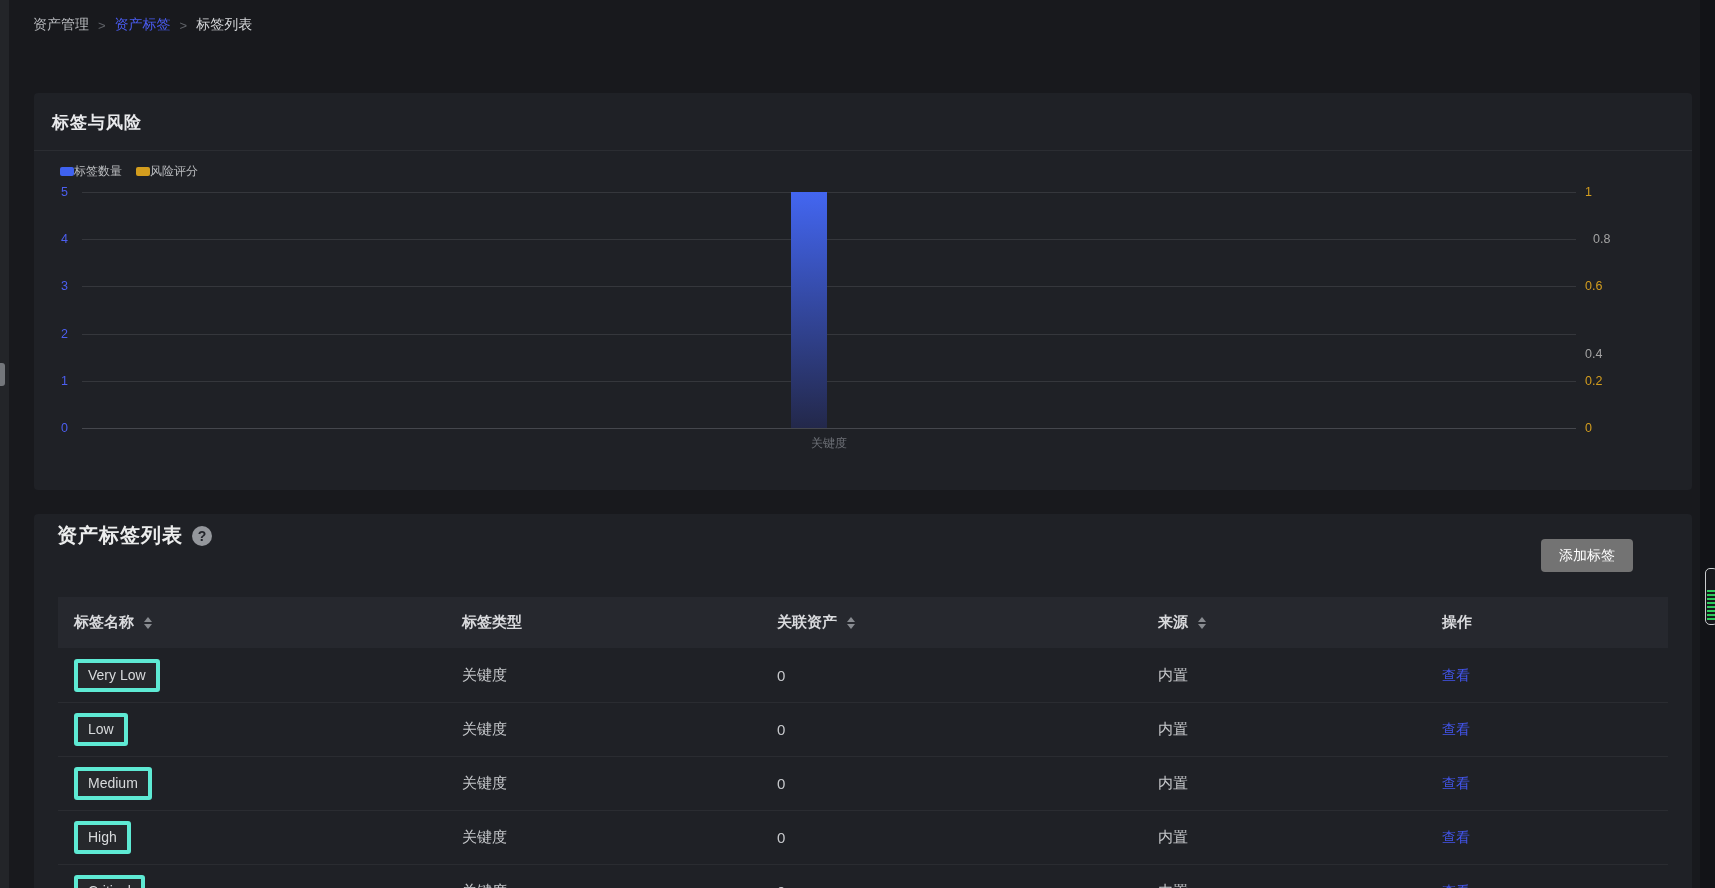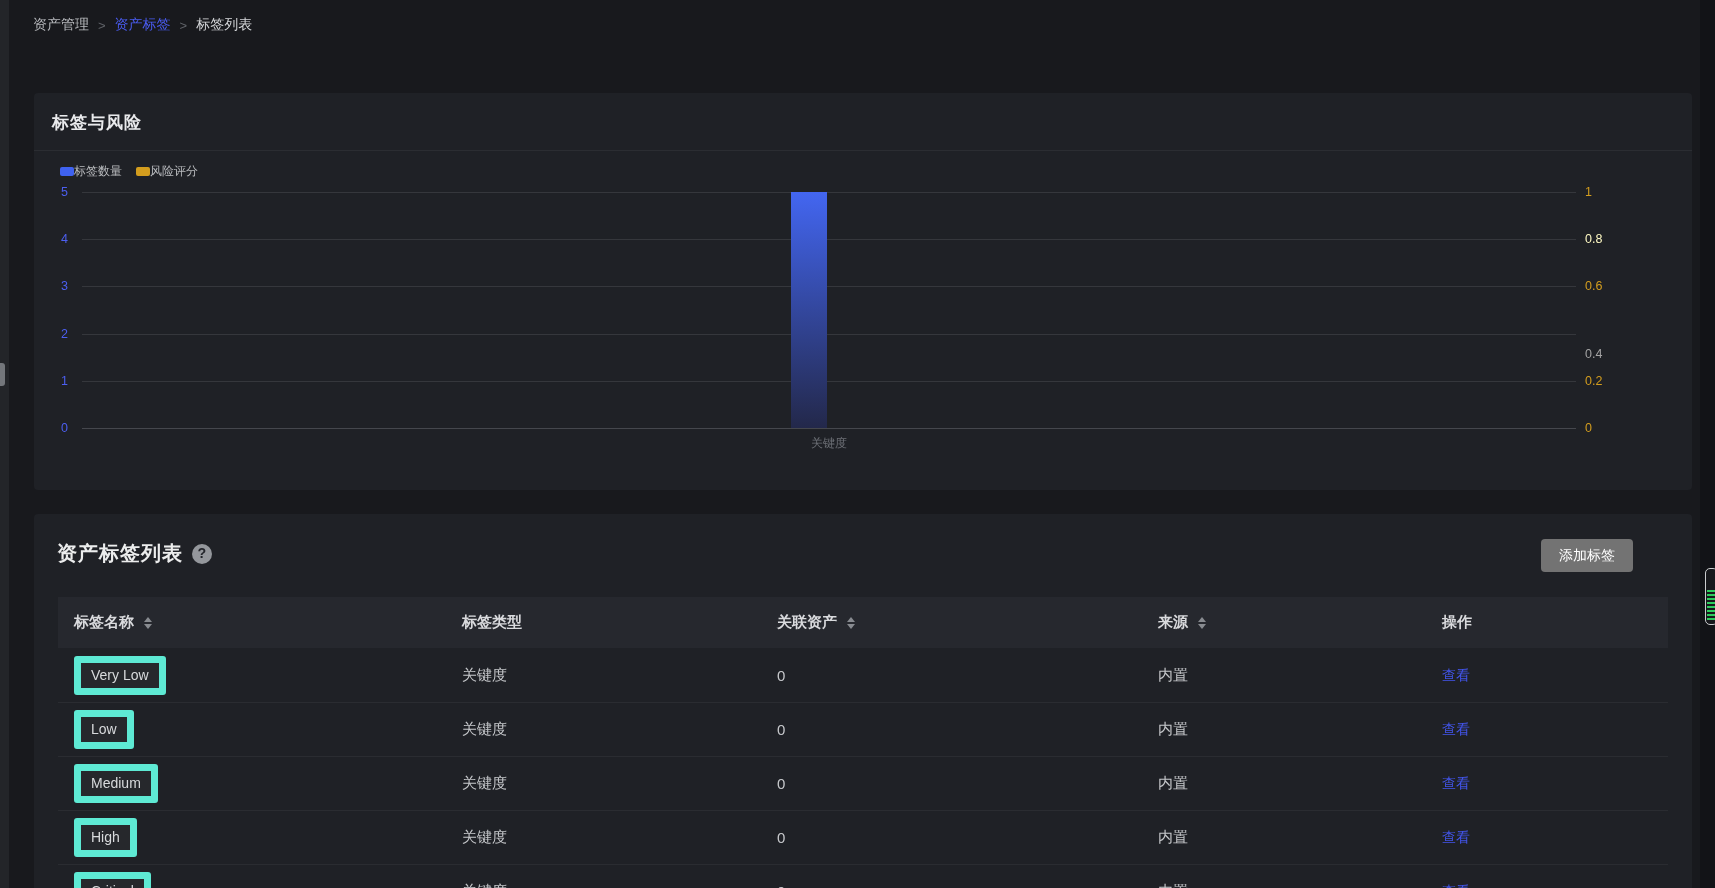--- a/index.html
+++ b/index.html
@@ -36,37 +36,37 @@
   #chart-plot { position:absolute; left:0; top:0; right:0; bottom:0; }
   .grid-line { position:absolute; left:48px; width:1494px; height:1px; background:#35373c; }
   .grid-line.baseline { background:#45474d; }
   .tick-label { position:absolute; font-size:12.5px; height:16px; line-height:16px; }
   .left-tick { left:0; width:34px; text-align:right; }
   .right-tick { left:1551px; }
   .bar { position:absolute; }
   .cat-label { position:absolute; width:120px; text-align:center; font-size:12px; color:#6c6f75; }
 
   
-  .card-title2 { position:absolute; left:23px; top:26px; display:flex; align-items:center; gap:9px;font-family:Liberation Mono, monospace; }
+  .card-title2 { position:absolute; left:23px; top:8px; display:flex; align-items:center; gap:9px; }
   .card-title2 .title-text { font-size:20px; font-weight:600; color:#eceded; letter-spacing:1px; }
   .help-icon { width:20px; height:20px; border-radius:50%; background:#94979c; color:#22242a;
                font-size:14px; font-weight:bold; display:flex; align-items:center; justify-content:center; cursor:pointer; }
   .add-btn { position:absolute; right:59px; top:25px; width:92px; height:33px; background:#737373; color:#ffffff;
              font-size:14px; border:none; border-radius:4px; cursor:pointer; font-family:inherit; }
   .table { position:absolute; left:24px; right:24px; top:83px; }
   .thead, .tr { display:grid; grid-template-columns:388px 315px 381px 284px 1fr; align-items:center; }
   .thead { height:51px; background:#26282e; }
   .th { padding-left:16px; font-size:15px; font-weight:bold; color:#d9dadd; display:flex; align-items:center; gap:10px; }
   .sort-icon { display:inline-flex; flex-direction:column; gap:2px; cursor:pointer; }
   .caret-up { width:0; height:0; border-left:4px solid transparent; border-right:4px solid transparent; border-bottom:5px solid #888b90; }
   .caret-down { width:0; height:0; border-left:4px solid transparent; border-right:4px solid transparent; border-top:5px solid #888b90; }
   .tr { height:54px; border-top:1px solid #2a2c31; }
   .tr:first-child { border-top:none; }
   .td { padding-left:16px; font-size:15px; color:#c6c8cb; }
-  .chip { display:inline-block; border:7px solid #5eead4; background:#26282c; color:#d8dadc;
+  .chip { display:inline-block; border:4px solid #5eead4; background:#26282c; color:#d8dadc;
           font-size:14px; line-height:18px; padding:3px 10px 4px; border-radius:3px; }
   .view-link { color:#4356ee; font-size:14px; cursor:pointer; }
 
   
   .scroll-track { position:absolute; right:0; top:0; width:15px; height:100%; background:#121317; }
   .scroll-thumb { position:absolute; right:-3px; top:568px; width:13px; height:57px; border:1px solid #caccce;
                   border-radius:5px; background:#17181c; overflow:hidden; cursor:pointer; }
   .scroll-thumb-marks { position:absolute; left:1px; right:1px; bottom:2px; height:32px;
                   background:repeating-linear-gradient(180deg,#2ecc5e 0 2px,transparent 2px 4px); }
 </style>
@@ -97,21 +97,21 @@
       <span class="legend-swatch" style="background-color: rgb(211, 157, 30);"></span>
       <span>风险评分</span>
     </div>
   </div>
   <div id="chart-plot">
       <div class="grid-line" style="top: 99px;"></div>
       <div class="tick-label left-tick" style="top: 91px; color: rgb(76, 95, 240);">5</div>
       <div class="tick-label right-tick" style="top: 91px; color: rgb(211, 157, 30);">1</div>
       <div class="grid-line" style="top: 146.2px;"></div>
       <div class="tick-label left-tick" style="top: 138.2px; color: rgb(76, 95, 240);">4</div>
-      <div class="tick-label right-tick" style="top: 138.2px; color: #fef9c3;">0.8</div>
+      <div class="tick-label right-tick" style="top: 138.2px; color: #a3a3a3; margin-left: 8px;">0.8</div>
       <div class="grid-line" style="top: 193.4px;"></div>
       <div class="tick-label left-tick" style="top: 185.4px; color: rgb(76, 95, 240);">3</div>
       <div class="tick-label right-tick" style="top: 185.4px; color: rgb(211, 157, 30);">0.6</div>
       <div class="grid-line" style="top: 240.6px;"></div>
       <div class="tick-label left-tick" style="top: 232.6px; color: rgb(76, 95, 240);">2</div>
       <div class="tick-label right-tick" style="top: 232.6px; color: #a3a3a3; margin-top: 20px;">0.4</div>
       <div class="grid-line" style="top: 287.8px;"></div>
       <div class="tick-label left-tick" style="top: 279.8px; color: rgb(76, 95, 240);">1</div>
       <div class="tick-label right-tick" style="top: 279.8px; color: rgb(211, 157, 30);">0.2</div>
       <div class="grid-line baseline" style="top: 335px;"></div>

